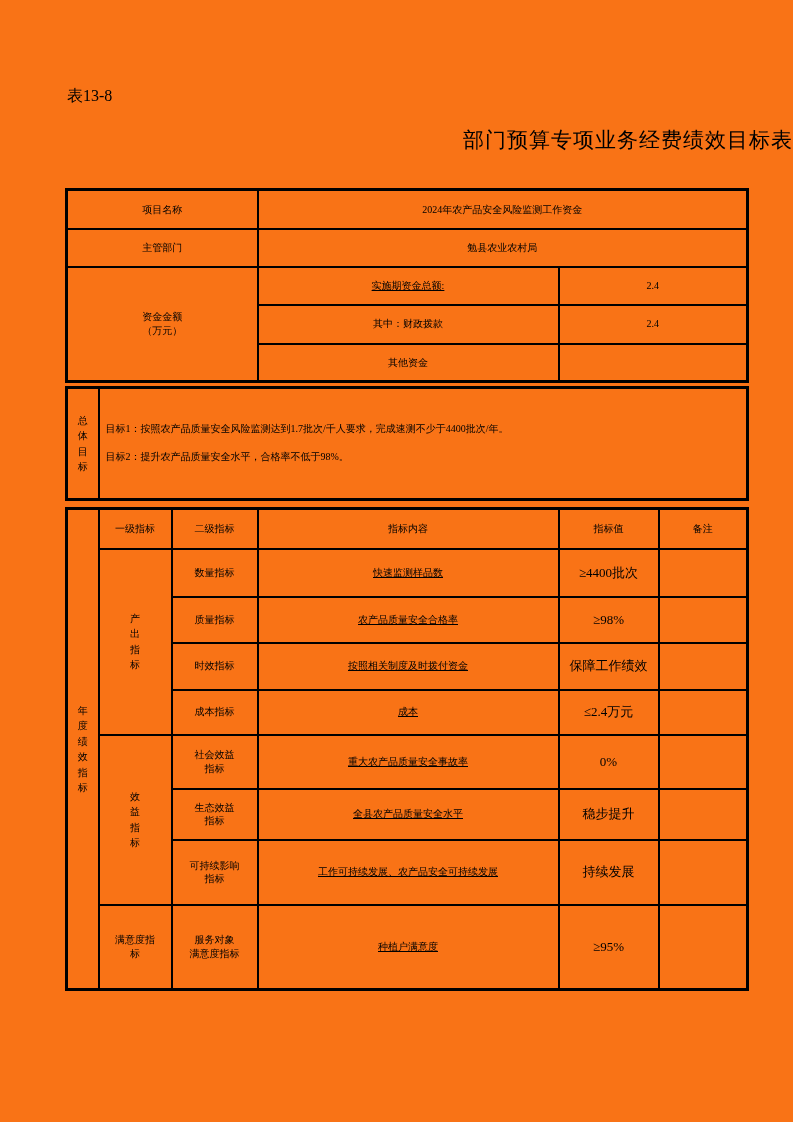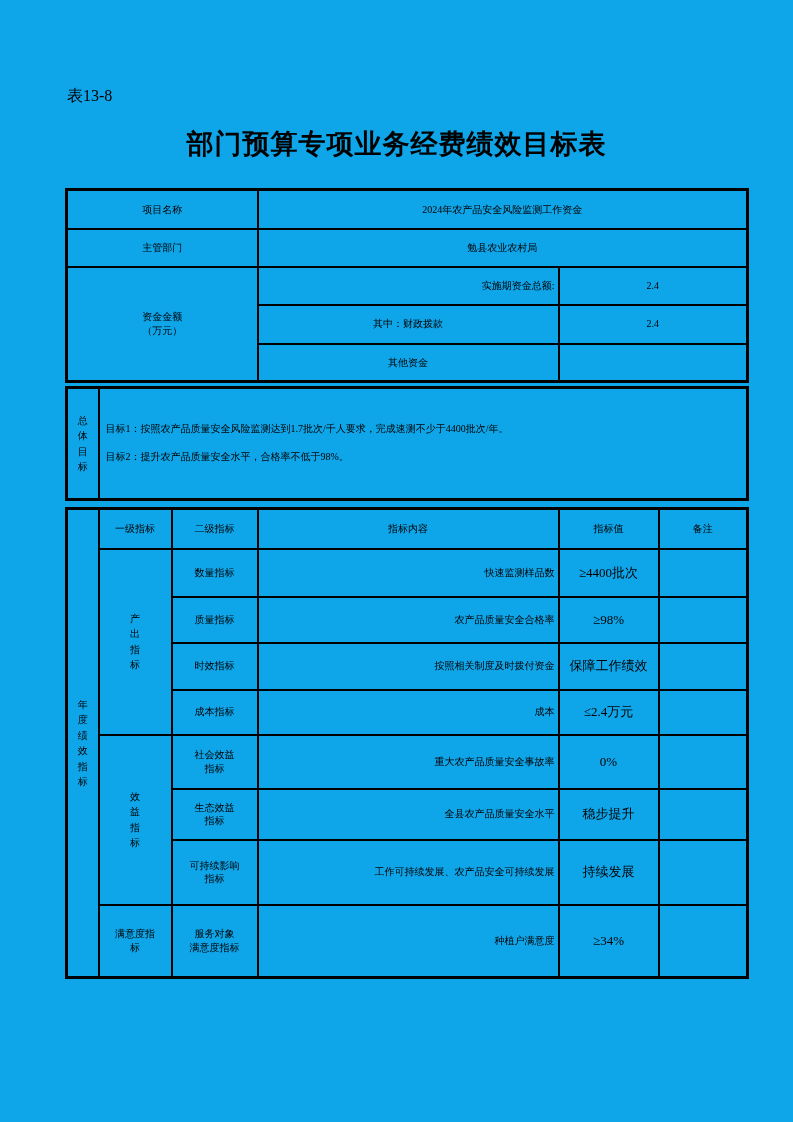--- a/index.html
+++ b/index.html
@@ -1,40 +1,40 @@
 <!DOCTYPE html>
 <html><head>
 <meta charset="utf-8">
 <style>
   * { box-sizing: border-box; }
   html, body { margin: 0; padding: 0; background: #ffffff; }
   .page {
     position: relative;
     width: 793px;
     height: 1122px;
-    background: #0ea5e9;
+    background: #f97316;
     color: #000000;
     font-family: "Liberation Serif", "DejaVu Serif", serif;
     overflow: hidden;
   }
   .sheet-no {
     position: absolute;
     left: 67px;
     top: 86px;
     font-size: 16px;
   }
   .doc-title {
     position: absolute;
     left: 0;
     top: 126px;
     width: 100%;
-    text-align: center;
+    text-align: right;
     font-family: "Liberation Sans", "DejaVu Sans", sans-serif;
-    font-weight: bold;
-    font-size: 27px;
+    font-weight: normal;
+    font-size: 21px;
     letter-spacing: 1px;
   }
   table {
     position: absolute;
     left: 65px;
     border-collapse: collapse;
     table-layout: fixed;
     border: 3px solid #000;
   }
   #table-basic   { top: 188px; width: 681px; }
@@ -43,21 +43,21 @@
   td {
     border: 2px solid #000;
     padding: 1px 3px;
     font-size: 10px;
     text-align: center;
     vertical-align: middle;
     white-space: pre-line;
     line-height: 1.35;
     overflow: hidden;
   }
-  .left  { text-align: right; }
+  .left  { text-align: center; text-decoration: underline; }
   .vlabel { line-height: 1.55; }
   .val-sm { font-size: 13px; margin-left: 20px; }
   .goal-cell { text-align: left; padding: 4px 6px; margin-left: 9px; }
   .goal-cell div { line-height: 1.45; }
 </style>
 </head>
 <body>
 
 <div class="page">
 
@@ -184,25 +184,25 @@
       <td class="val-sm">稳步提升</td>
       <td></td>
     </tr>
     <tr style="height:65px">
       <td>可持续影响
 指标</td>
       <td class="left">工作可持续发展、农产品安全可持续发展</td>
       <td class="val-sm">持续发展</td>
       <td></td>
     </tr>
-    <tr style="height:73px">
+    <tr style="height:85px">
       <td>满意度指
 标</td>
       <td>服务对象
 满意度指标</td>
       <td class="left">种植户满意度</td>
-      <td class="val-sm">≥34%</td>
+      <td class="val-sm">≥95%</td>
       <td></td>
     </tr>
   </tbody>
     </table>
 
 </div>
 
 </body></html>

